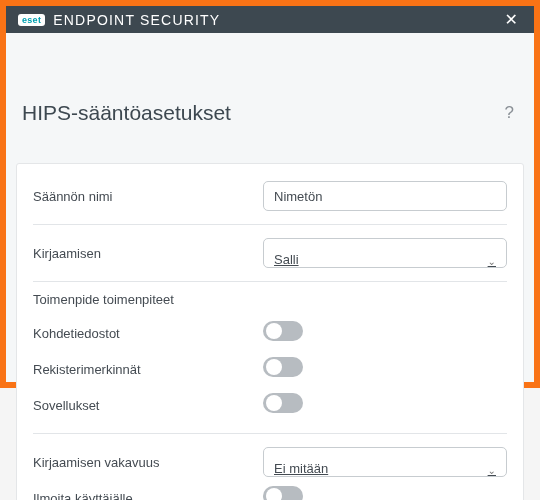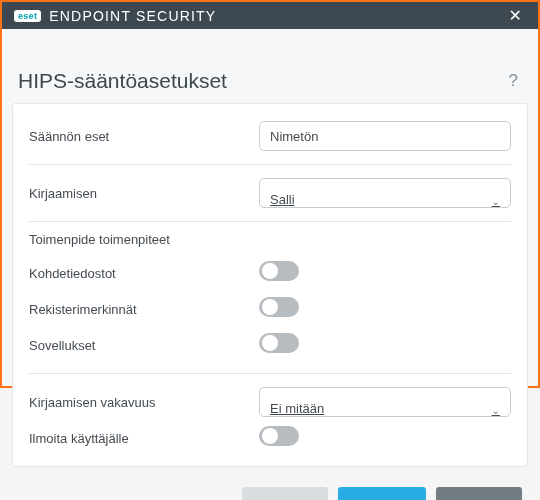--- a/index.html
+++ b/index.html
@@ -7,23 +7,24 @@
     font-family: "Segoe UI", Arial, sans-serif;
     background: #f5f5f5;
     width: 540px;
     height: 500px;
     overflow: hidden;
   }
   .window {
     width: 540px;
     height: 388px;
     background: #f5f7f8;
-    border: 2px solid #f97316;
+    border: 6px solid #f97316;
     display: flex;
     flex-direction: column;
+    gap: 28px;
   }
   .titlebar {
     background: #3d4850;
     color: #fff;
     height: 34px;
     display: flex;
     align-items: center;
     padding: 0 12px;
     justify-content: space-between;
   }
@@ -183,21 +184,21 @@
   </div>
 
   <div class="header">
     <h1 class="page-title">HIPS-sääntöasetukset</h1>
     <span class="help-icon">?</span>
   </div>
 
   <div class="panel">
 
     <div class="row">
-      <div class="row-label">Säännön eset</div>
+      <div class="row-label">Säännön nimi</div>
       <div class="row-control">
         <input class="text-input" type="text" value="Nimetön" style="">
       </div>
     </div>
 
     <hr class="divider">
 
     <div class="row">
       <div class="row-label">Kirjaamisen</div>
       <div class="row-control">

